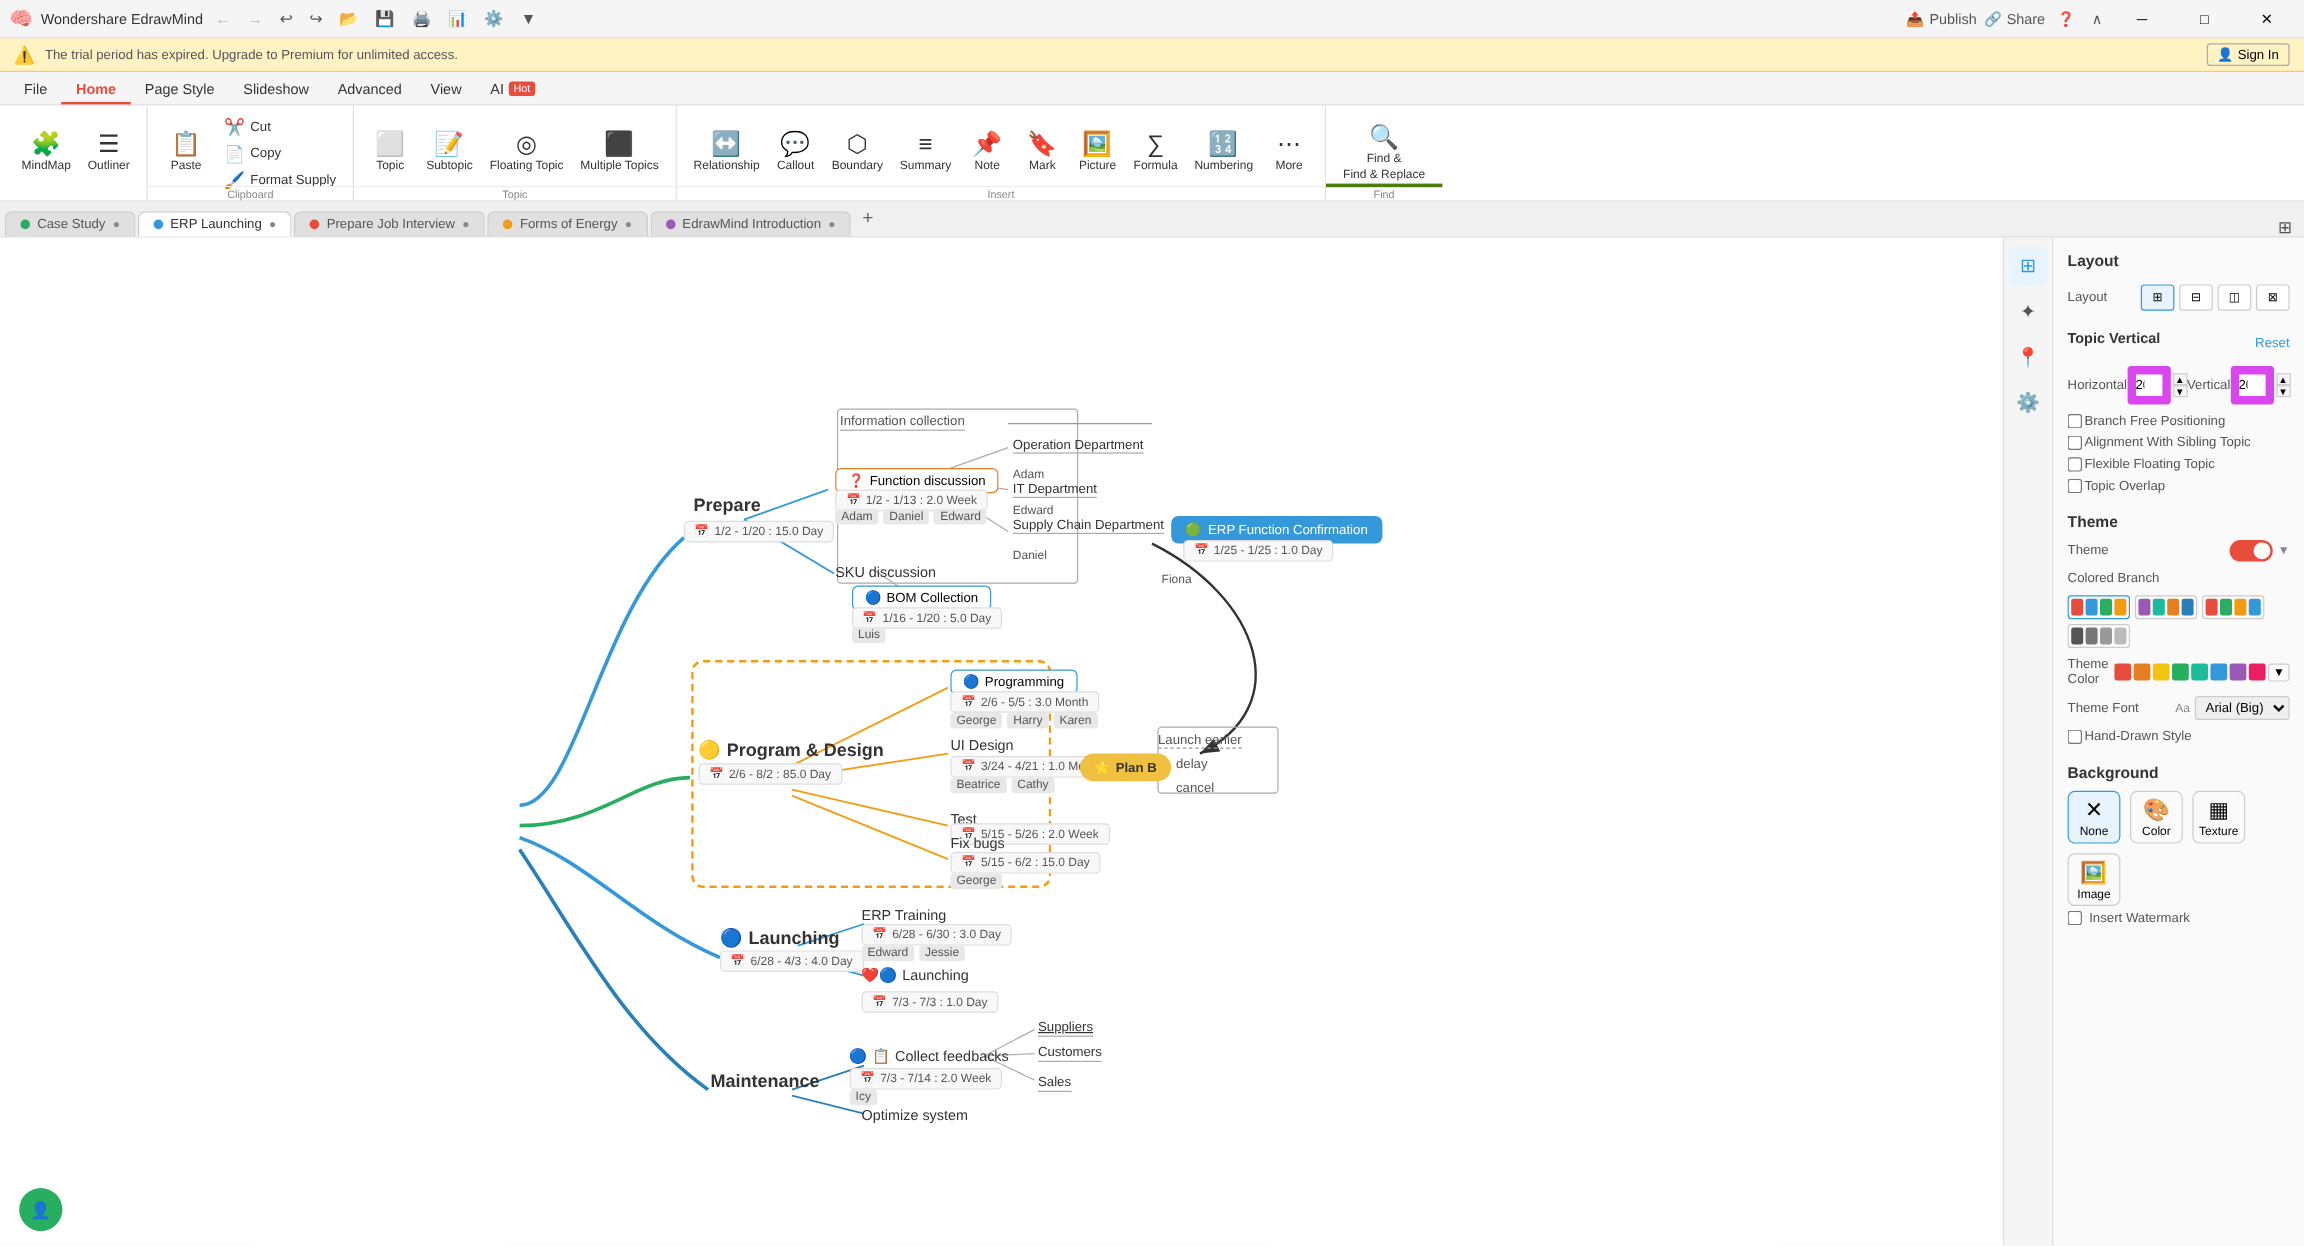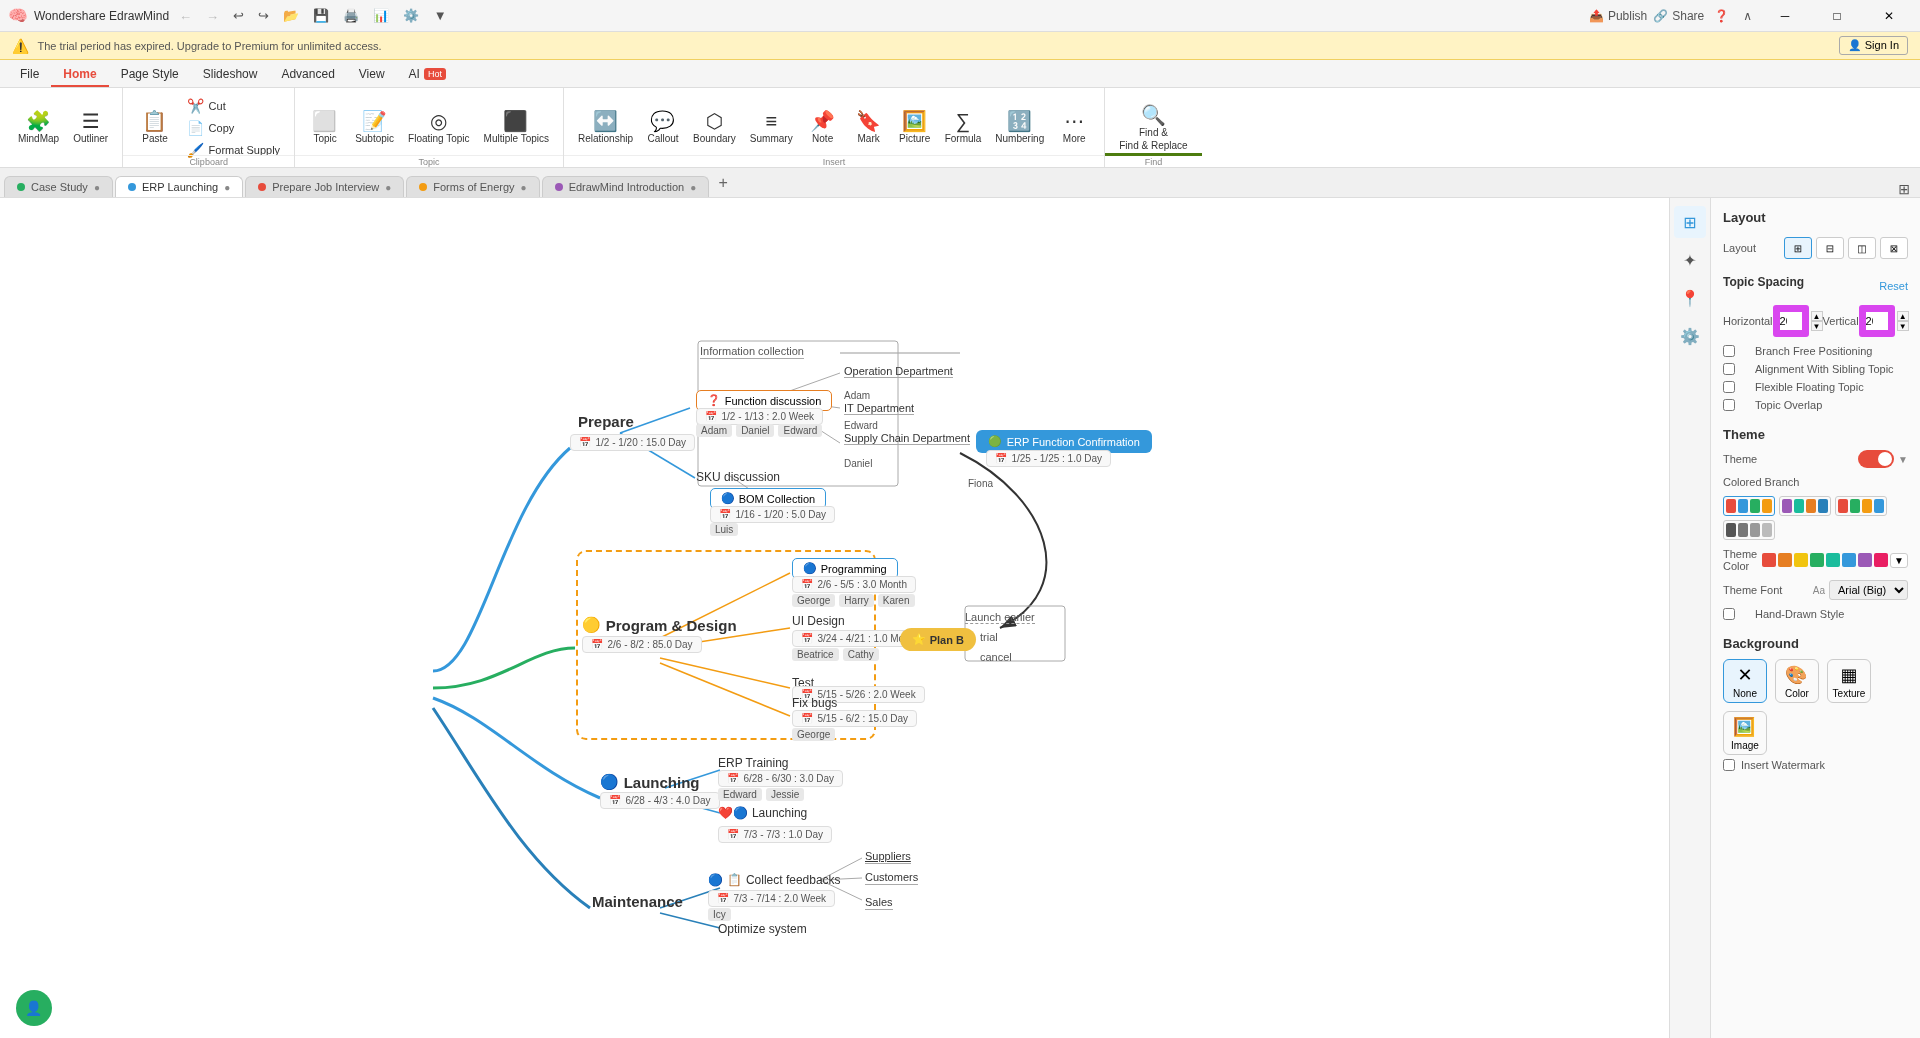--- a/index.html
+++ b/index.html
@@ -178,21 +178,21 @@
       display: flex; align-items: center; gap: 2px;
     }
     .num-field {
       width: 36px; height: 32px; border: 7px solid #d946ef; border-radius: 3px;
       text-align: center; font-size: 11px; padding: 0;
     }
     .num-arrows { display: flex; flex-direction: column; }
     .num-arrow { width: 12px; height: 10px; border: 1px solid #ccc; background: #f5f5f5;
       display: flex; align-items: center; justify-content: center; cursor: pointer; font-size: 8px; }
 
-    .checkbox-row { display: flex; align-items: center; gap: 20px; margin-bottom: 6px; }
+    .checkbox-row { display: flex; align-items: center; gap: 2px; margin-bottom: 6px; }
     .checkbox-row input[type=checkbox] { width: 12px; height: 12px; }
     .checkbox-label { font-size: 11px; color: #555; }
 
     
     .layout-grid { display: flex; gap: 4px; }
     .layout-icon { width: 28px; height: 22px; border: 1px solid #ccc; border-radius: 3px;
       display: flex; align-items: center; justify-content: center; cursor: pointer; font-size: 10px; background: #fff; }
     .layout-icon.active { border-color: #3498db; background: #e8f4fd; }
 
     
@@ -664,21 +664,21 @@
 
     <div style="position:absolute;top:430px;left:900px;background:#f0c040;border-radius:20px;padding:5px 12px;font-size:11px;font-weight:bold;color:#333;display:flex;align-items:center;gap:4px;">
       <span>⭐</span>
       <span>Plan B</span>
     </div>
 
     <div style="position:absolute;top:413px;left:965px;font-size:11px;color:#555;border-bottom:1px dashed #999;">
       <span>Launch earlier</span>
     </div>
     <div style="position:absolute;top:433px;left:980px;font-size:11px;color:#555;">
-      <span>trial</span>
+      <span>delay</span>
     </div>
     <div style="position:absolute;top:453px;left:980px;font-size:11px;color:#555;">
       <span>cancel</span>
     </div>
 
     <div style="position:absolute;top:575px;left:600px;font-size:15px;font-weight:600;color:#333;display:flex;align-items:center;gap:5px;">
       <span style="color:#3498db;">🔵</span>
       <span>Launching</span>
     </div>
     <div class="tag-box" style="position:absolute;top:594px;left:600px;">
@@ -752,21 +752,21 @@
           <div class="layout-icon active">⊞</div>
           <div class="layout-icon">⊟</div>
           <div class="layout-icon">◫</div>
           <div class="layout-icon">⊠</div>
         </div>
       </div>
     </div>
 
     <div class="panel-section">
       <div class="panel-row">
-        <span class="panel-section-title">Topic Spacing</span>
+        <span class="panel-section-title">Topic Vertical</span>
         <button class="reset-btn">Reset</button>
       </div>
       <div class="panel-row">
         <span class="panel-label">Horizontal</span>
         <div class="number-input">
           <input class="num-field" type="number" value="20" style="">
           <div class="num-arrows">
             <div class="num-arrow">▲</div>
             <div class="num-arrow">▼</div>
           </div>

